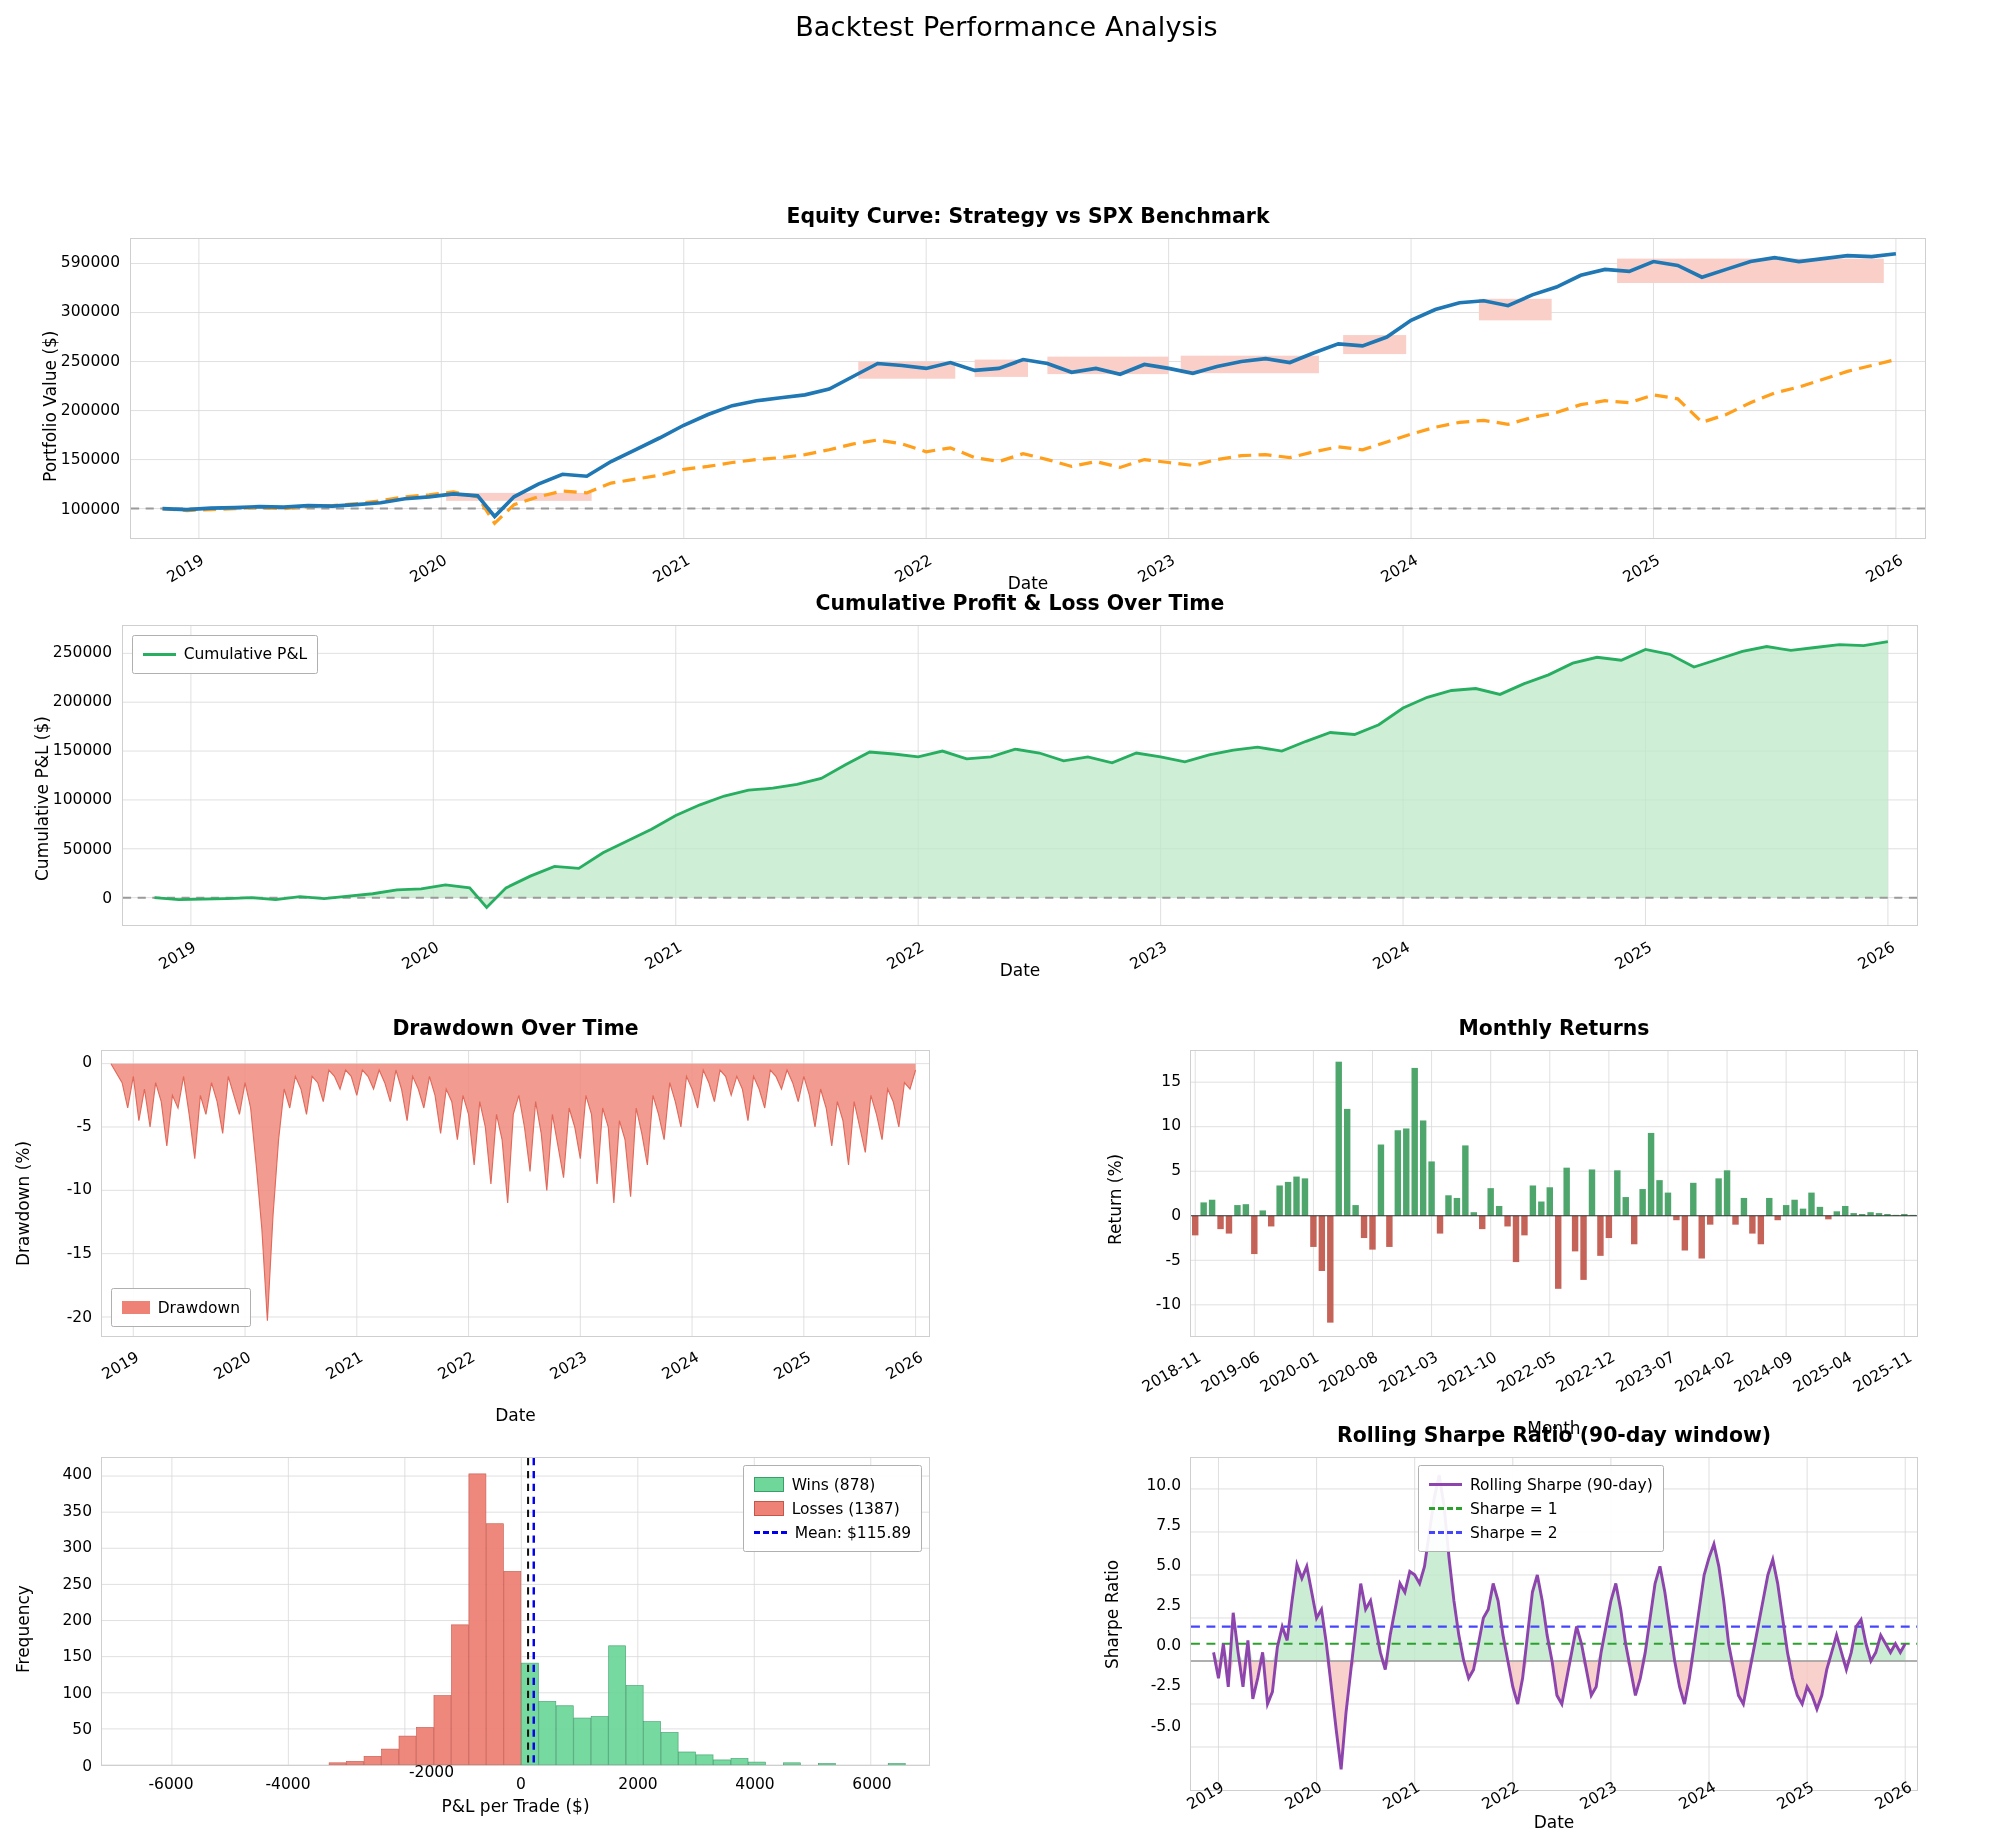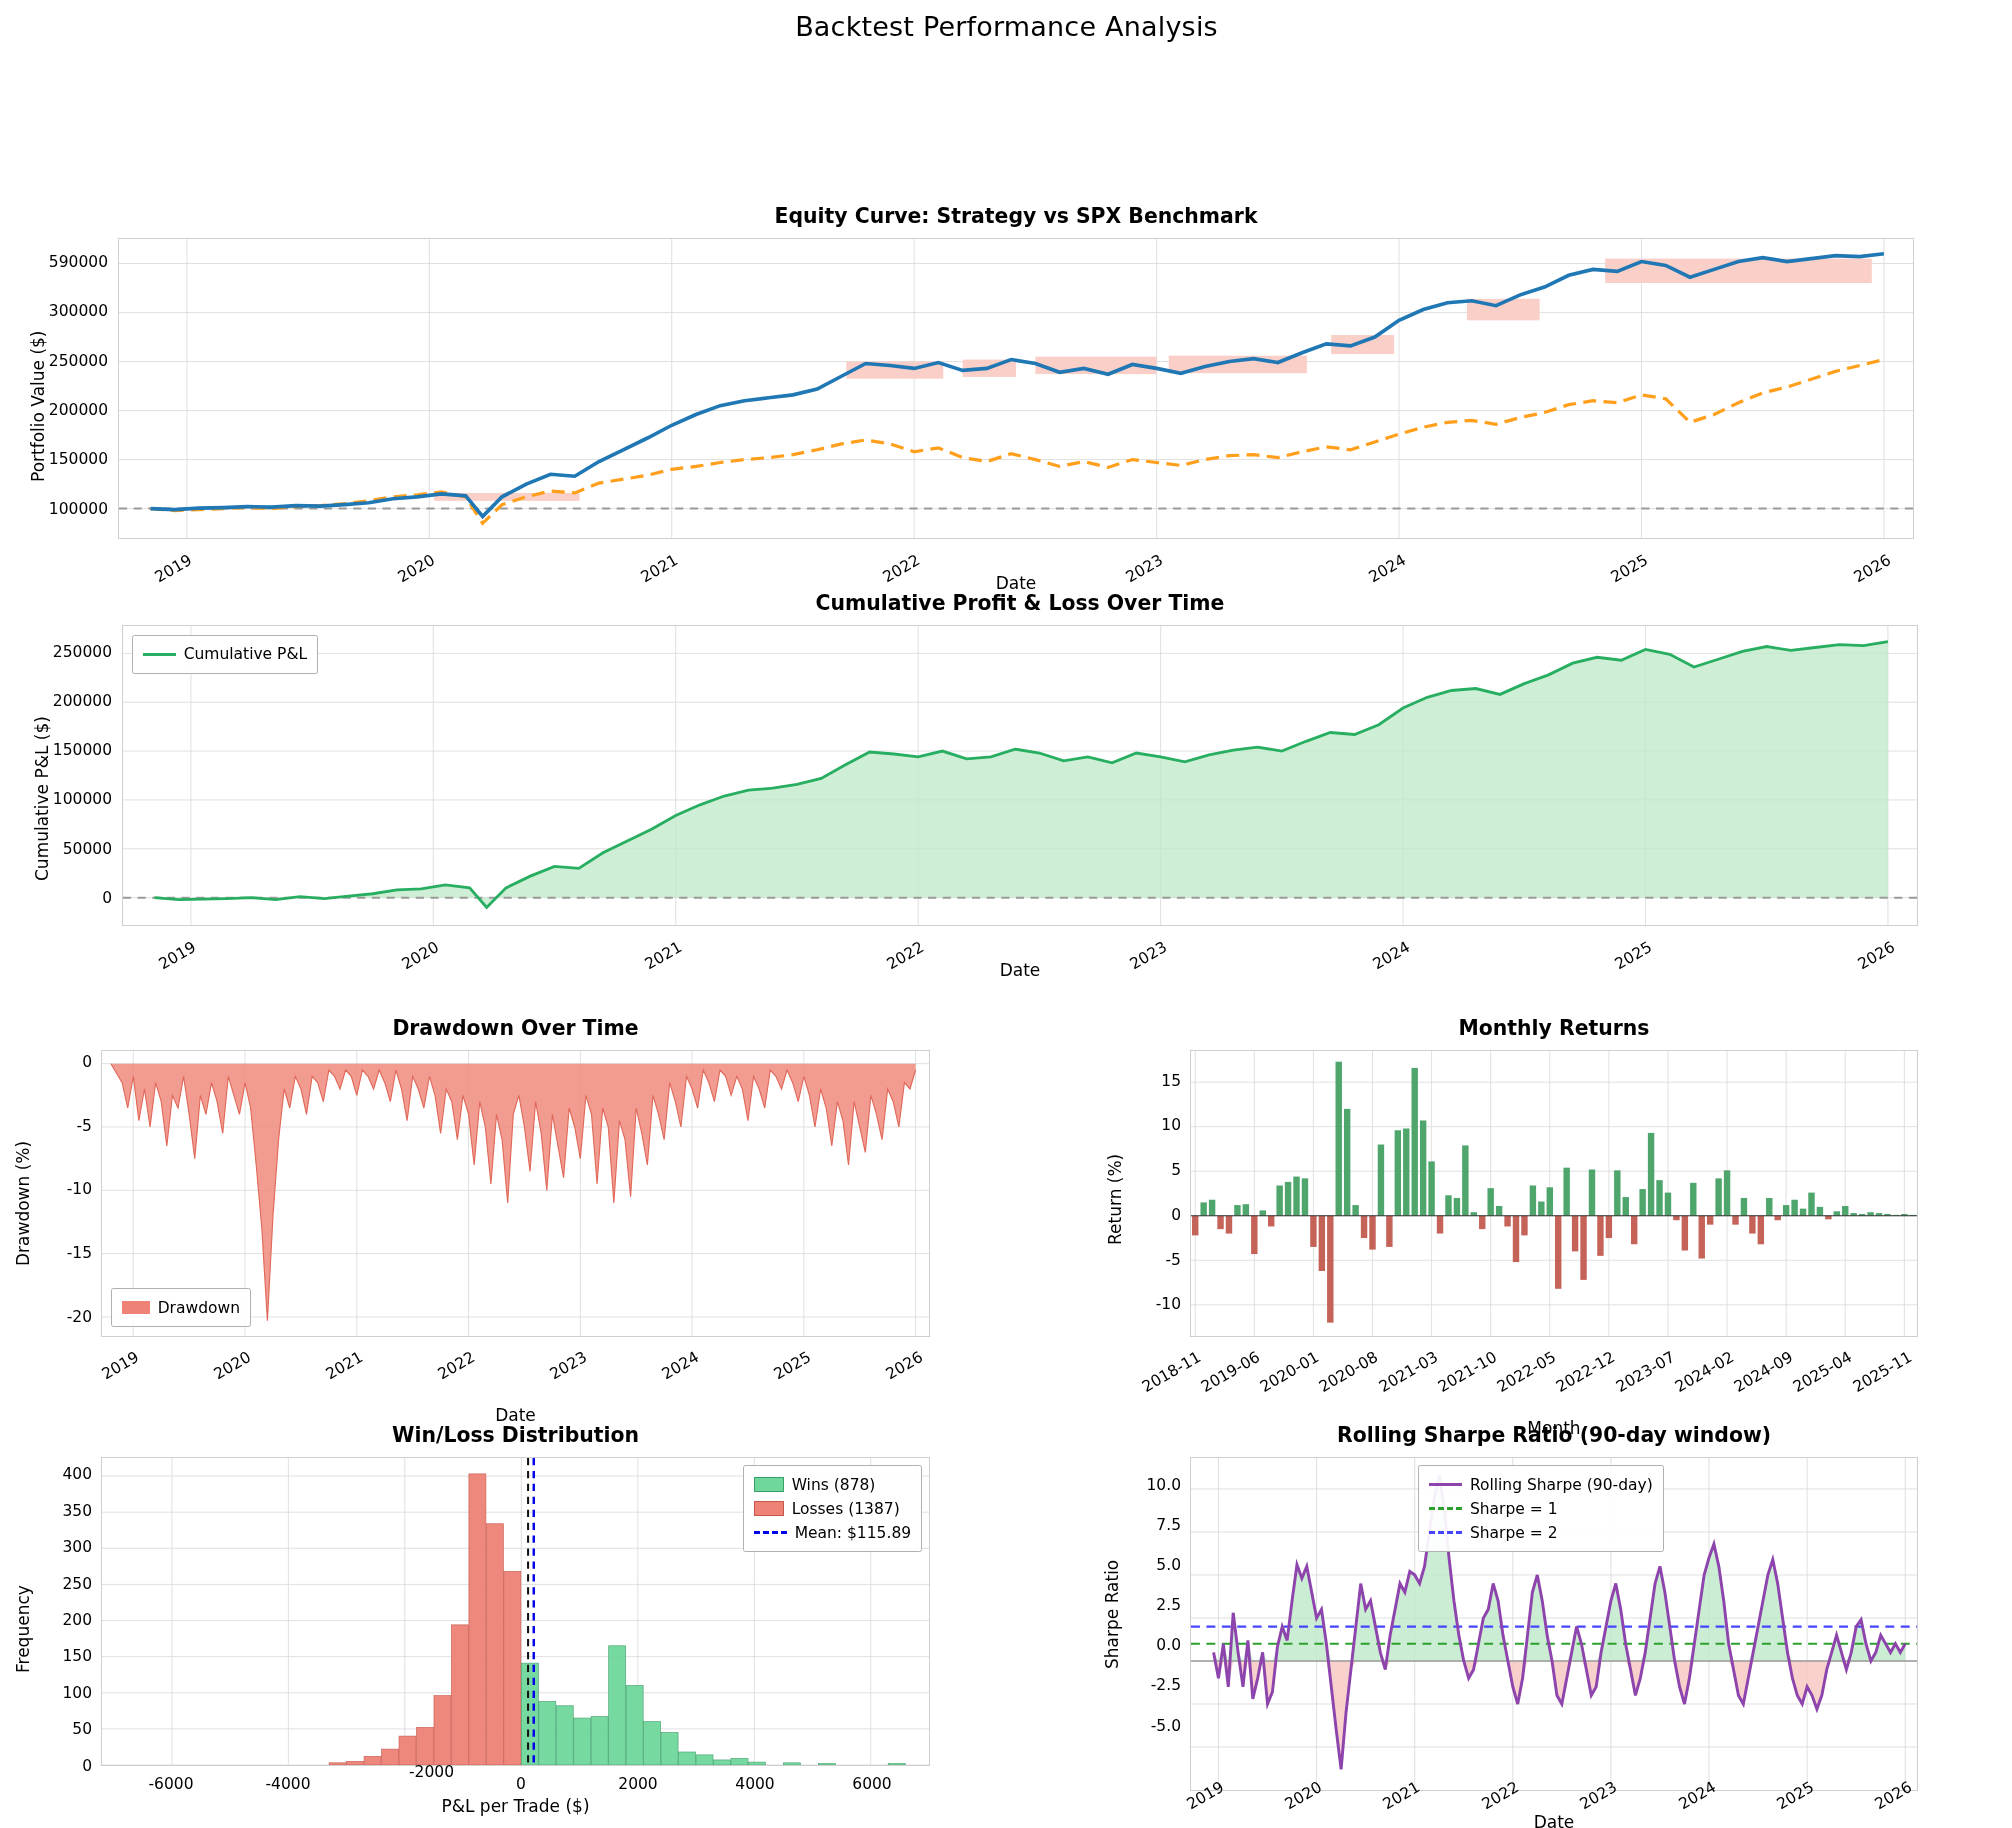--- a/index.html
+++ b/index.html
@@ -92,21 +92,21 @@
     width: 28px; height: 13px;
     margin-right: 8.1px;
     flex: none;
   }
 </style>
 </head>
 <body>
 
 <div class="page-title">Backtest Performance Analysis</div>
 
-<div class="panel" style="left:118px; top:238px; width:1796px; height:301px;">
+<div class="panel" style="left:130px; top:238px; width:1796px; height:301px;">
   <div class="panel-title">Equity Curve: Strategy vs SPX Benchmark</div>
   <div class="plot">
     <svg id="svg-equity" viewBox="0 0 2206 370" preserveAspectRatio="none">
         <line x1="0" y1="333.60655737704917" x2="2206" y2="333.60655737704917" stroke="#d9d9d9" stroke-width="1"></line>
         <line x1="0" y1="272.95081967213116" x2="2206" y2="272.95081967213116" stroke="#d9d9d9" stroke-width="1"></line>
         <line x1="0" y1="212.29508196721312" x2="2206" y2="212.29508196721312" stroke="#d9d9d9" stroke-width="1"></line>
         <line x1="0" y1="151.63934426229508" x2="2206" y2="151.63934426229508" stroke="#d9d9d9" stroke-width="1"></line>
         <line x1="0" y1="90.98360655737707" x2="2206" y2="90.98360655737707" stroke="#d9d9d9" stroke-width="1"></line>
         <line x1="0" y1="30.327868852459005" x2="2206" y2="30.327868852459005" stroke="#d9d9d9" stroke-width="1"></line>
         <line x1="83.47027027026368" y1="0" x2="83.47027027026368" y2="370" stroke="#d9d9d9" stroke-width="1"></line>
@@ -368,21 +368,20 @@
     <div class="xtick-rot" style="left:262px; top:298px; width:98px;">2022-05</div>
     <div class="xtick-rot" style="left:321px; top:298px; width:98px;">2022-12</div>
     <div class="xtick-rot" style="left:381px; top:298px; width:98px;">2023-07</div>
     <div class="xtick-rot" style="left:440px; top:298px; width:98px;">2024-02</div>
     <div class="xtick-rot" style="left:499px; top:298px; width:98px;">2024-09</div>
     <div class="xtick-rot" style="left:558px; top:298px; width:98px;">2025-04</div>
     <div class="xtick-rot" style="left:618px; top:298px; width:98px;">2025-11</div>
   </div>
 
 <div class="panel" style="left:101px; top:1457px; width:829px; height:309px;">
-  <div class="panel-title">Win/Loss Distribution</div>
   <div class="plot">
     <svg id="svg-wl" viewBox="0 0 1018 380" preserveAspectRatio="none">
         <line x1="0" y1="380" x2="1018" y2="380" stroke="#d9d9d9" stroke-width="1"></line>
         <line x1="0" y1="335.29411764705884" x2="1018" y2="335.29411764705884" stroke="#d9d9d9" stroke-width="1"></line>
         <line x1="0" y1="290.5882352941177" x2="1018" y2="290.5882352941177" stroke="#d9d9d9" stroke-width="1"></line>
         <line x1="0" y1="245.88235294117646" x2="1018" y2="245.88235294117646" stroke="#d9d9d9" stroke-width="1"></line>
         <line x1="0" y1="201.1764705882353" x2="1018" y2="201.1764705882353" stroke="#d9d9d9" stroke-width="1"></line>
         <line x1="0" y1="156.47058823529412" x2="1018" y2="156.47058823529412" stroke="#d9d9d9" stroke-width="1"></line>
         <line x1="0" y1="111.76470588235293" x2="1018" y2="111.76470588235293" stroke="#d9d9d9" stroke-width="1"></line>
         <line x1="0" y1="67.05882352941177" x2="1018" y2="67.05882352941177" stroke="#d9d9d9" stroke-width="1"></line>

